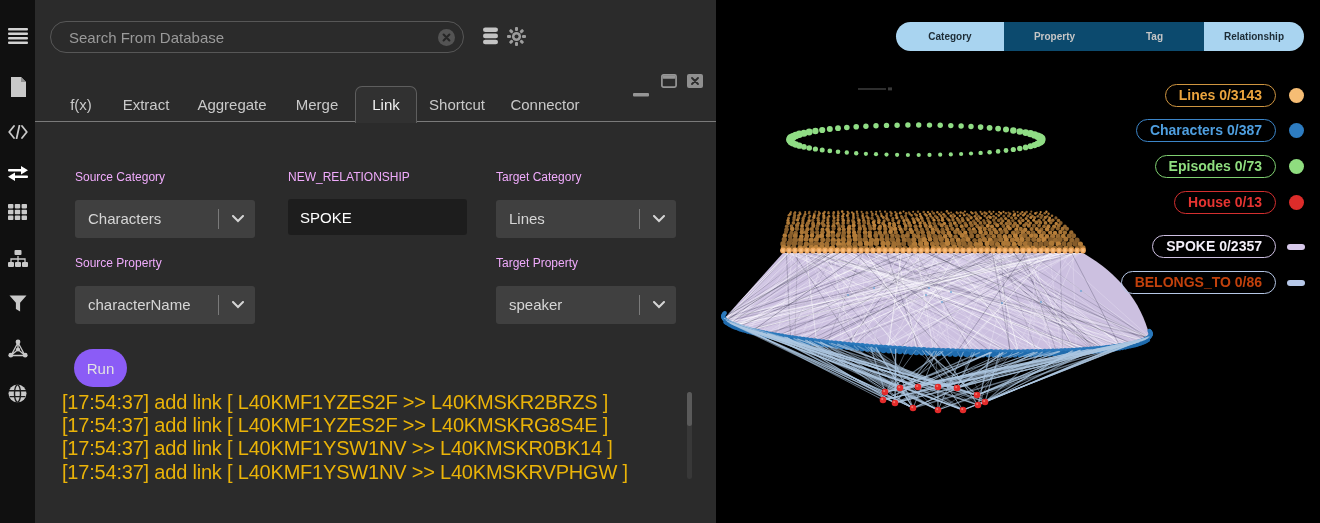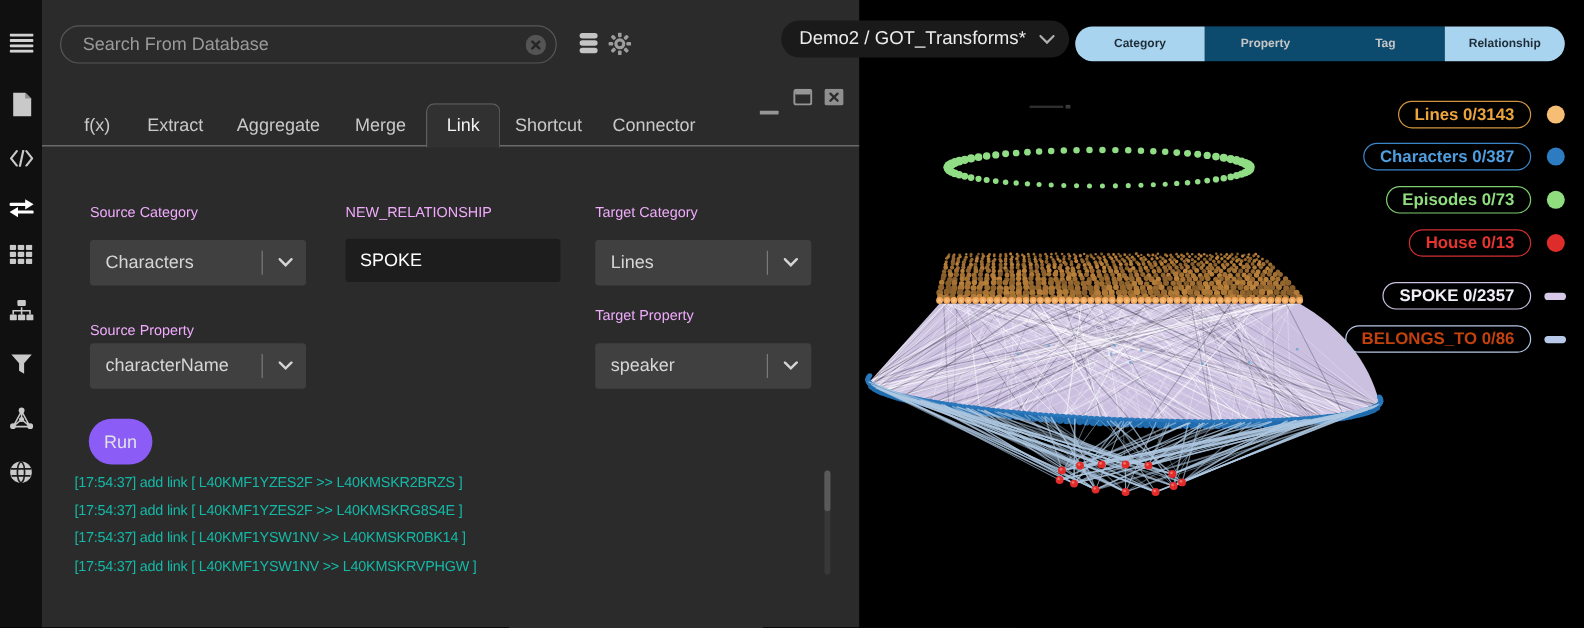--- a/index.html
+++ b/index.html
@@ -34,21 +34,21 @@
   
   .flabel{position:absolute;color:#f0abfc;font-size:12px;}
   .dropdown{position:absolute;width:180px;height:38px;background:#404040;border-radius:3px;cursor:pointer;}
   .dropdown .val{position:absolute;left:13px;top:10px;color:#d6d6d6;font-size:15px;}
   .dropdown .div{position:absolute;right:36px;top:9px;bottom:9px;width:1px;background:#9a9a9a;opacity:.65;}
   .dropdown svg{position:absolute;right:11px;top:15px;}
   .relinput{position:absolute;width:179px;height:36px;background:#1d1d1d;border:none;border-radius:3px;
             color:#fff;font-size:15px;font-weight:500;padding:0 12px;outline:none;font-family:"Liberation Sans",sans-serif;}
   .runbtn{position:absolute;left:39px;top:349px;width:53px;height:38px;border-radius:19px;background:#8b5cf6;
           border:none;color:#e2e2e2;font-size:15px;cursor:pointer;font-family:"Liberation Sans",sans-serif;}
-  .log{position:absolute;left:27px;top:391px;width:620px;color:#14b8a6;font-size:12px;letter-spacing:-0.2px;}
+  .log{position:absolute;left:27px;top:391px;width:620px;color:#eab308;font-size:20px;letter-spacing:-0.2px;}
   .log div{height:23.2px;line-height:23.2px;white-space:nowrap;}
   .scrollbar{position:absolute;left:652px;top:392px;width:5px;height:87px;background:#383838;border-radius:3px;cursor:pointer;}
   .scrollbar .thumb{position:absolute;left:0;top:0;width:5px;height:34px;background:#5a5a5a;border-radius:3px;}
 
   
   .titlepill{left:651px;top:17px;height:31px;background:#1a1a1a;border-radius:16px;display:flex;align-items:center;
              padding:0 36px 0 15px;color:#ececec;font-size:15.5px;cursor:pointer;z-index:6;white-space:nowrap;}
   .titlepill svg{position:absolute;right:12px;top:12px;}
 
   .viewtabs{left:896px;top:22px;height:29px;display:flex;z-index:6;cursor:pointer;}
@@ -1904,21 +1904,21 @@
 
     <span class="flabel" style="left:461px;top:170px">Target Category</span>
     <div class="dropdown" style="left:461px;top:200px">
       <span class="val">Lines</span>
       <span class="div"></span>
       <svg width="12" height="8" viewBox="0 0 12 8">
           <path d="M1 1l5 5 5-5" stroke="#d5d5d5" stroke-width="2" fill="none" stroke-linecap="round"></path>
         </svg>
     </div>
 
-    <span class="flabel" style="left:40px;top:268px">Source Property</span>
+    <span class="flabel" style="left:40px;top:256px">Source Property</span>
     <div class="dropdown" style="left:40px;top:286px">
       <span class="val">characterName</span>
       <span class="div"></span>
       <svg width="12" height="8" viewBox="0 0 12 8">
           <path d="M1 1l5 5 5-5" stroke="#d5d5d5" stroke-width="2" fill="none" stroke-linecap="round"></path>
         </svg>
     </div>
 
     <span class="flabel" style="left:461px;top:256px">Target Property</span>
     <div class="dropdown" style="left:461px;top:286px">
@@ -1935,26 +1935,20 @@
       <div>[17:54:37] add link [ L40KMF1YZES2F &gt;&gt; L40KMSKR2BRZS ]</div>
       <div>[17:54:37] add link [ L40KMF1YZES2F &gt;&gt; L40KMSKRG8S4E ]</div>
       <div>[17:54:37] add link [ L40KMF1YSW1NV &gt;&gt; L40KMSKR0BK14 ]</div>
       <div>[17:54:37] add link [ L40KMF1YSW1NV &gt;&gt; L40KMSKRVPHGW ]</div>
     </div>
     <div class="scrollbar">
         <div class="thumb"></div>
       </div>
   </main>
 
-  <div class="abs titlepill">
-    <span>Demo2 / GOT_Transforms*</span>
-    <svg width="13" height="8" viewBox="0 0 13 8">
-        <path d="M1 1l5.5 5.5L12 1" stroke="#b0b0b0" stroke-width="1.8" fill="none" stroke-linecap="round"></path>
-      </svg>
-  </div>
 
   <div class="abs viewtabs">
     <span class="vseg on" style="width:108px">Category</span>
     <span class="vseg off" style="width:101px">Property</span>
     <span class="vseg off" style="width:99px">Tag</span>
     <span class="vseg on" style="width:100px">Relationship</span>
   </div>
 
   <span class="lpill lg-lines" style="top:84px">Lines 0/3143</span>
   <span class="lmark-circle" style="top:88px;background:#f6bd74"></span>

